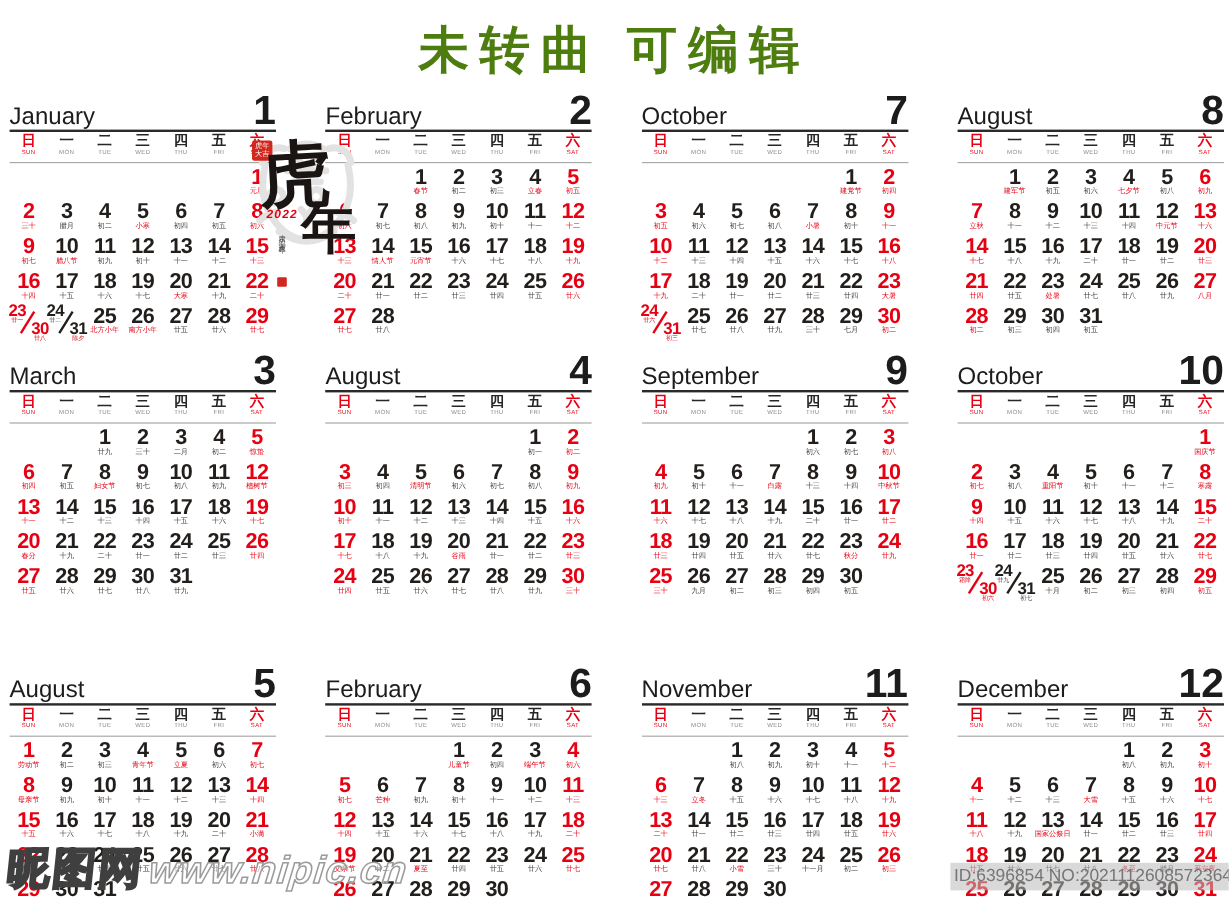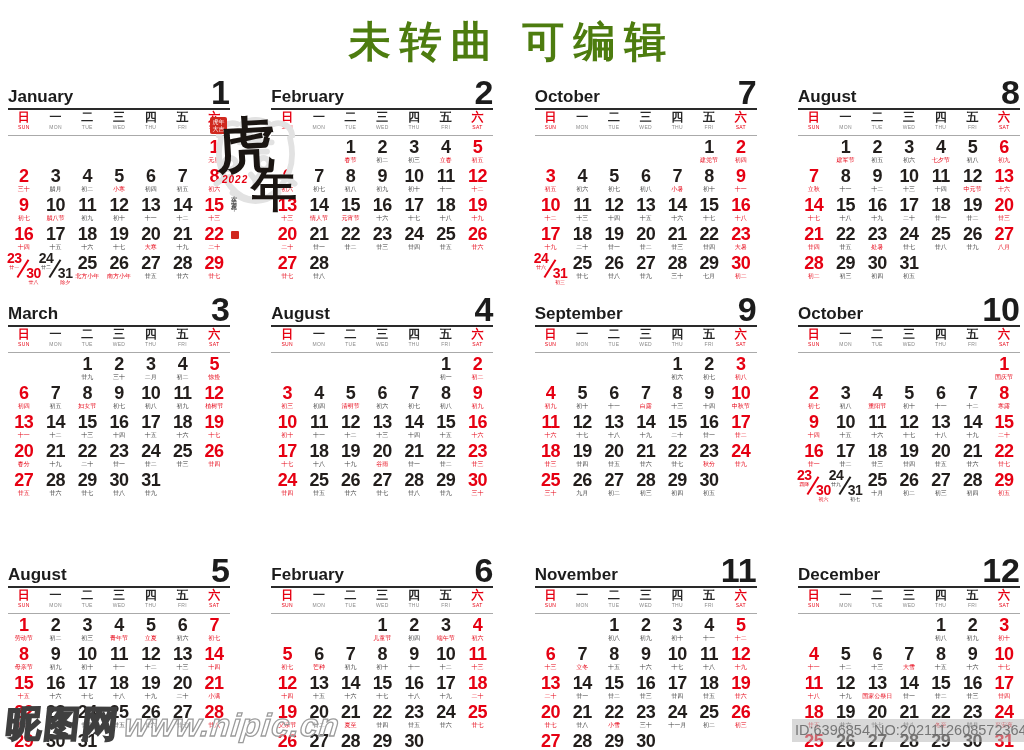--- a/index.html
+++ b/index.html
@@ -6,21 +6,21 @@
   body{width:1024px;height:750px;background:#fff;font-family:"Liberation Sans",sans-serif;overflow:hidden;}
   #page{position:relative;width:1024px;height:750px;background:#fff;overflow:hidden;}
   
   .title{position:absolute;top:4px;left:0;width:100%;text-align:center;font-size:42px;font-weight:900;color:#4d7c0f;letter-spacing:9px;margin-top:10px;}
   
   #months-grid{position:absolute;left:8px;top:78px;width:1012px;display:grid;
     grid-template-columns:222px 222px 222px 222px;justify-content:space-between;
     grid-template-rows:217px 261px 194px;}
   .month-slot{width:222px;height:200px;position:relative;}
   .mh{display:flex;justify-content:space-between;align-items:flex-end;height:27px;}
-  .mname{font-size:17px;font-weight:700;color:#1c1c1c;letter-spacing:0px;line-height:16px;margin-top:28px;}
+  .mname{font-size:20px;font-weight:400;color:#1c1c1c;letter-spacing:0px;line-height:16px;margin-top:28px;}
   .mnum{font-size:34px;font-weight:900;color:#1c1c1c;line-height:26px;}
   .mline{border-top:2px solid #2a2a2a;margin:3px 0 1px 0;}
   .wk{display:grid;grid-template-columns:repeat(7,1fr);height:23px;}
   .wd{display:flex;flex-direction:column;align-items:center;justify-content:flex-start;}
   .wcn{font-size:12px;font-weight:700;color:#262626;line-height:13px;}
   .wen{font-size:5px;color:#8a8a8a;line-height:7px;letter-spacing:.3px;}
   .wd.red .wcn,.wd.red .wen{color:#e60012;}
   .wline{border-top:1px solid #aaa;margin:1px 0 2px 0;}
   .dgrid{display:grid;grid-template-columns:repeat(7,1fr);grid-auto-rows:29px;}
   .cell{position:relative;display:flex;flex-direction:column;align-items:center;padding-top:1px;}

